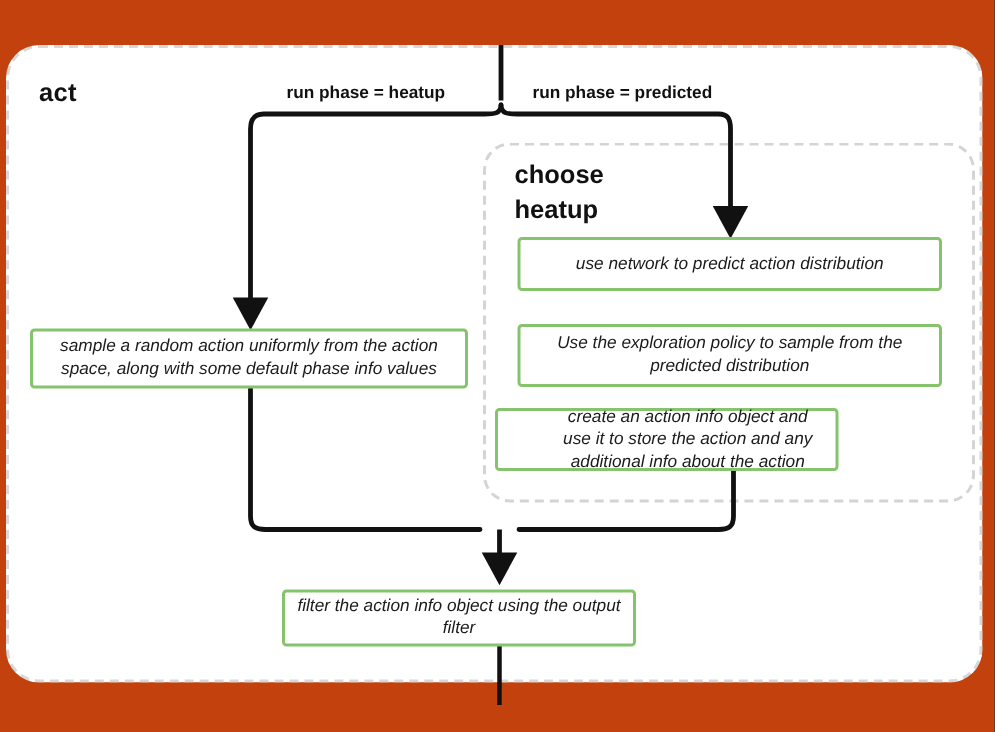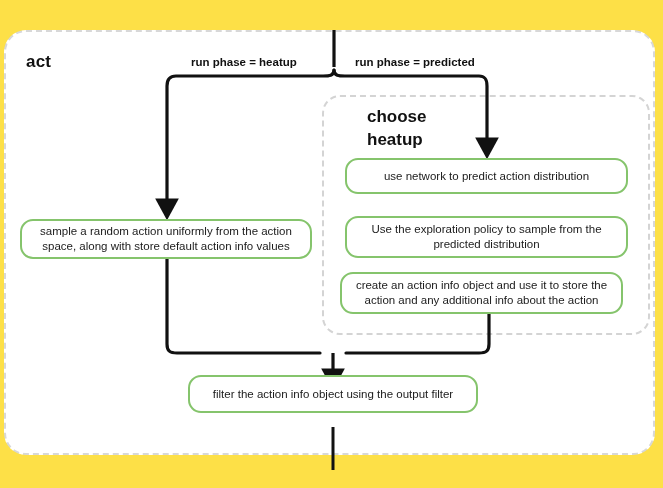--- a/index.html
+++ b/index.html
@@ -4,21 +4,21 @@
 <style>
   html, body {
     margin: 0;
     padding: 0;
     background: #000000;
   }
   #canvas {
     position: relative;
     width: 663px;
     height: 488px;
-    background: #fde047;
+    background: #c2410c;
     font-family: "Liberation Sans", sans-serif;
     overflow: hidden;
   }
 
   
   .outer-card {
     position: absolute;
     left: 4px;
     top: 30px;
     width: 651px;
@@ -52,44 +52,44 @@
   }
   .inner-title {
     position: absolute;
     left: 343px;
     top: 105px;
     width: 150px;
     font-size: 17px;
     font-weight: bold;
     line-height: 23px;
     color: #111111;
-    margin-left: 24px;
   }
 
   
   .gbox {
     position: absolute;
     background: #ffffff;
     border: 2px solid #85c46c;
-    border-radius: 13px;
+    border-radius: 3px;
     box-sizing: border-box;
     display: flex;
     align-items: center;
     justify-content: center;
     text-align: center;
     font-size: 11.5px;
     line-height: 15px;
     color: #1b1b1b;
     padding: 2px 8px;
+    font-style: italic;
   }
   #box-sample   { left: 20px;  top: 219px; width: 292px; height: 40px; }
   #box-network  { left: 345px; top: 158px; width: 283px; height: 36px; }
   #box-policy   { left: 345px; top: 216px; width: 283px; height: 42px; text-align: center; }
-  #box-actinfo  { left: 340px; top: 272px; width: 283px; height: 42px; }
-  #box-filter   { left: 188px; top: 375px; width: 290px; height: 38px; }
+  #box-actinfo  { left: 330px; top: 272px; width: 229px; height: 42px; padding-left: 36px; }
+  #box-filter   { left: 188px; top: 393px; width: 236px; height: 38px; }
 
   
   .edge-label {
     position: absolute;
     font-size: 11.5px;
     font-weight: bold;
     color: #111111;
     white-space: nowrap;
   }
   #label-heatup   { left: 191px; top: 56px; }
@@ -132,19 +132,19 @@
     <path d="M489,314 L489,344 C489,351 486,353 479,353 L346,353" stroke="#111111" stroke-width="3.2" fill="none" stroke-linecap="round"></path>
 
     <path d="M333,353 L333,378" stroke="#111111" stroke-width="3.2" fill="none" stroke-linecap="butt" marker-end="url(#arrowhead)"></path>
 
     <path d="M333,427 L333,470" stroke="#111111" stroke-width="3.0" fill="none" stroke-linecap="butt"></path>
   </svg>
 
   <div class="edge-label" id="label-heatup">run phase = heatup</div>
   <div class="edge-label" id="label-training">run phase = predicted</div>
 
-  <div class="gbox" id="box-sample">sample a random action uniformly from the action space, along with store default action info values</div>
+  <div class="gbox" id="box-sample">sample a random action uniformly from the action space, along with some default phase info values</div>
   <div class="gbox" id="box-network">use network to predict action distribution</div>
   <div class="gbox" id="box-policy">Use the exploration policy to sample from the predicted distribution</div>
   <div class="gbox" id="box-actinfo">create an action info object and use it to store the action and any additional info about the action</div>
   <div class="gbox" id="box-filter">filter the action info object using the output filter</div>
 
 </div>
 
 </body></html>

